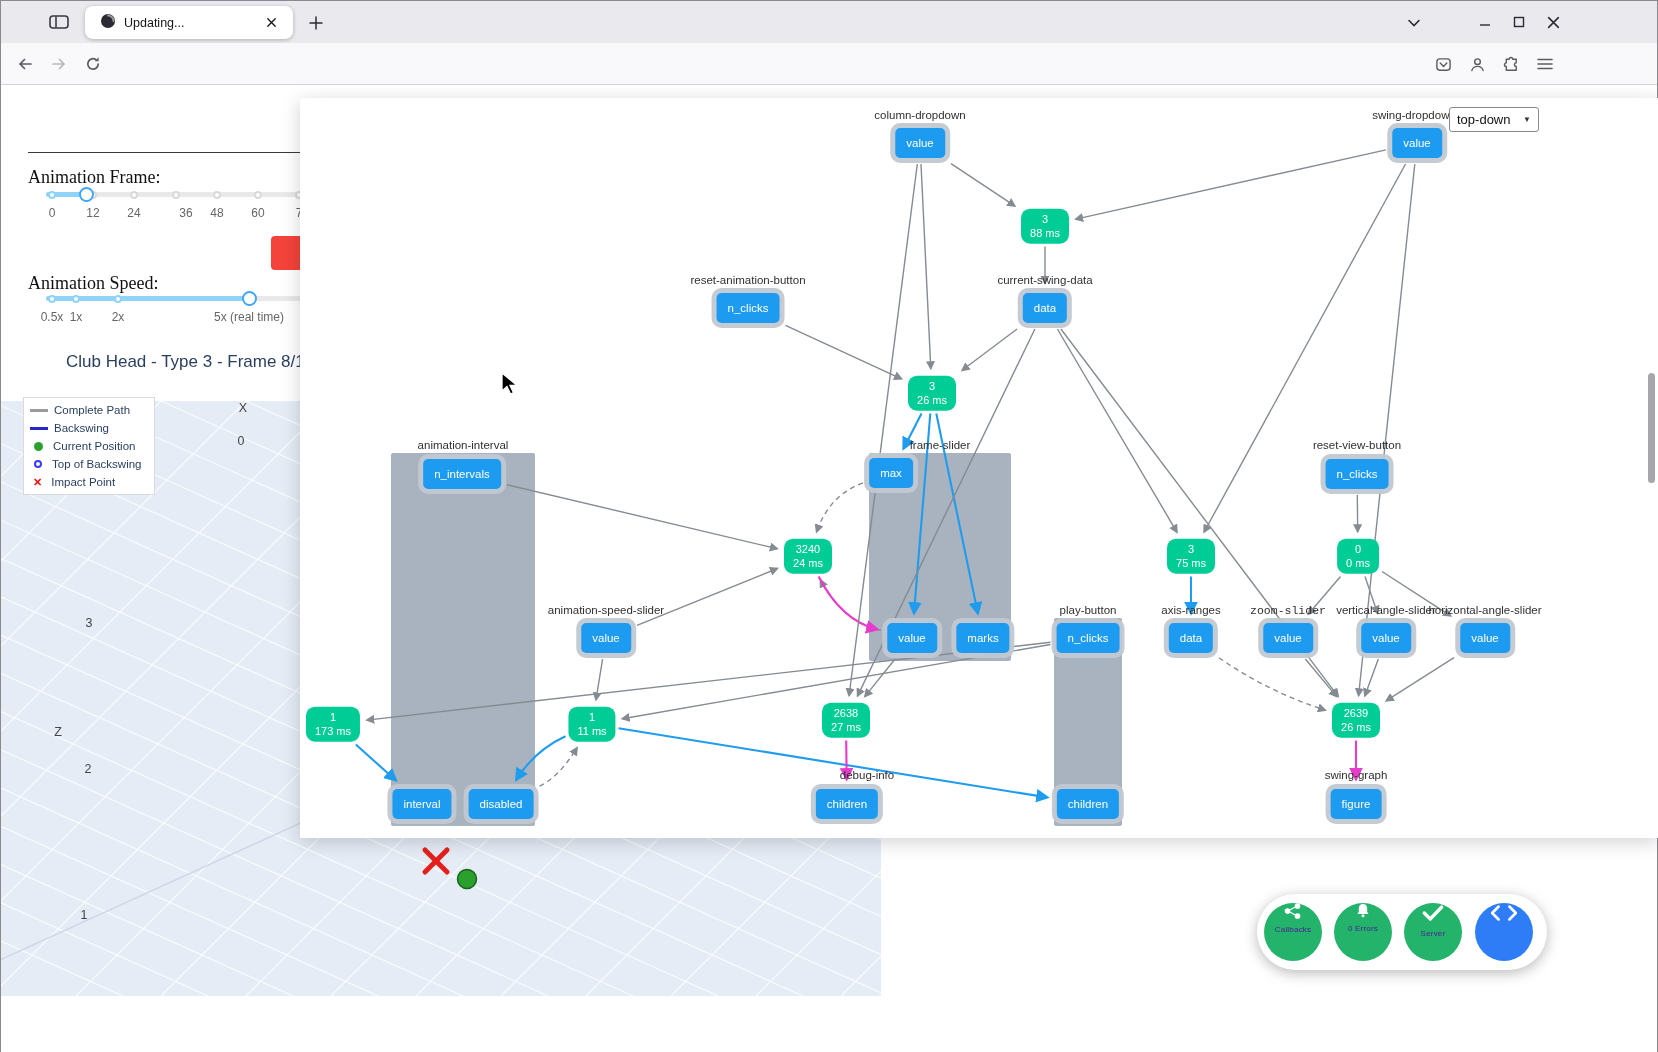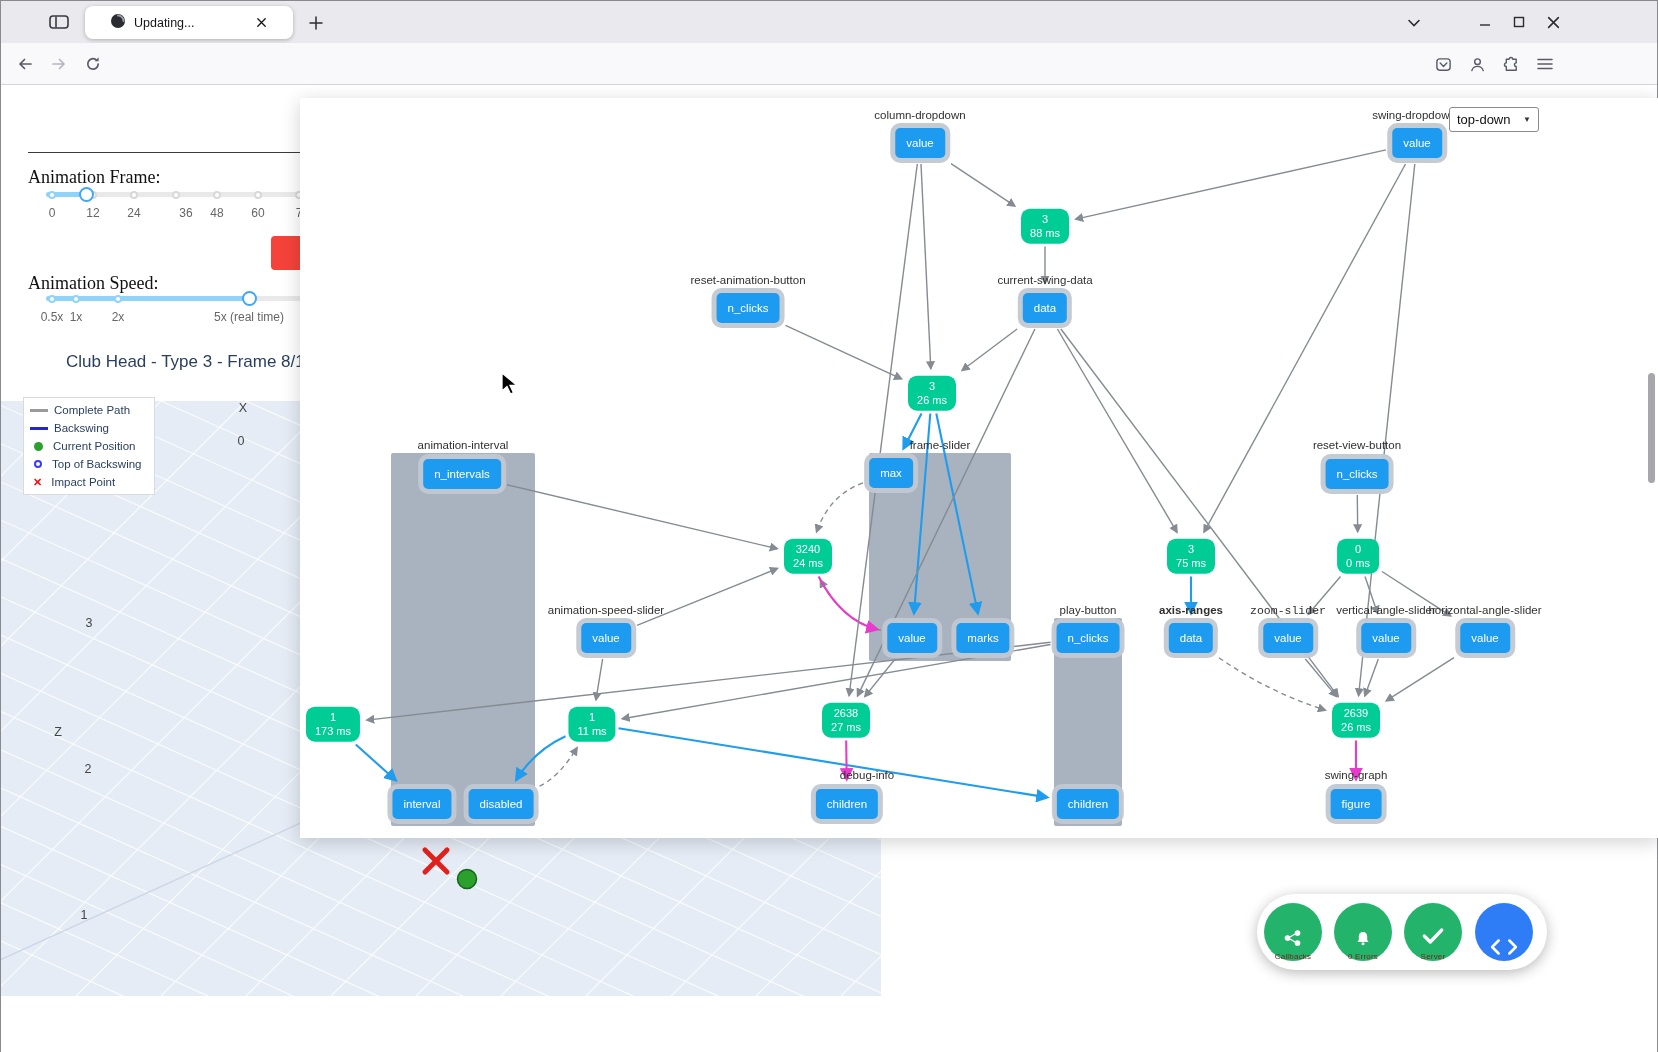--- a/index.html
+++ b/index.html
@@ -3,21 +3,21 @@
 <meta charset="utf-8">
 <style>
   *{margin:0;padding:0;box-sizing:border-box}
   html,body{width:1658px;height:1052px}
   body{position:relative;font-family:"Liberation Sans",sans-serif;background:#fff;overflow:hidden}
   #window{position:absolute;inset:0;border:1px solid #8a8a8e;background:#fff}
 
   
   #tabbar{position:absolute;left:0;top:0;width:100%;height:42px;background:#e9e9ee}
   .ffview{position:absolute;left:46px;top:11px;width:24px;height:20px;display:flex;align-items:center;justify-content:center;border-radius:4px}
-  .tab{position:absolute;left:84px;top:5px;width:208px;height:33px;background:#fff;border-radius:8px;box-shadow:0 1px 4px rgba(0,0,0,.25);display:flex;align-items:center;padding:0 25px;gap:8px}
+  .tab{position:absolute;left:84px;top:5px;width:208px;height:33px;background:#fff;border-radius:8px;box-shadow:0 1px 4px rgba(0,0,0,.25);display:flex;align-items:center;padding:0 15px;gap:8px}
   .tab-title{font-size:12.5px;color:#15141a;flex:1;white-space:nowrap;overflow:hidden}
   .tab-close,.newtab,.tabchev,.winctl{display:flex;align-items:center;justify-content:center;border-radius:4px}
   .newtab{position:absolute;left:302px;top:9px;width:26px;height:26px}
   .tabchev{position:absolute;left:1400px;top:9px;width:26px;height:26px}
   .winctl{position:absolute;top:6px;width:30px;height:30px}
   #win-min{left:1469px}#win-max{left:1503px}#win-close{left:1537px}
 
   
   #navbar{position:absolute;left:0;top:42px;width:100%;height:42px;background:#f9f9fb;border-bottom:1px solid #d4d4da}
   .nav-ic{position:absolute;top:5px;width:32px;height:32px;display:flex;align-items:center;justify-content:center;border-radius:4px}
@@ -57,21 +57,21 @@
   #layout-select{position:absolute;left:1149px;top:9px;width:90px;height:25px;background:#fff;border:1px solid #8a8a8a;border-radius:3px;display:flex;align-items:center;justify-content:space-between;padding:0 7px;font-size:13px;color:#111;z-index:6}
   #layout-select .caret{font-size:8px;color:#333}
   .gc{position:absolute;background:#a8b3bf;border-radius:2px;z-index:1}
   .glabel{position:absolute;transform:translate(-50%,-50%);font-size:11.5px;color:#303030;z-index:4;white-space:nowrap}
   .pnode{position:absolute;transform:translate(-50%,-50%);background:#1d9bf0;color:#fff;font-size:11.5px;padding:9px 11px;border-radius:5px;box-shadow:0 0 0 5px rgba(193,200,209,.95);z-index:3;white-space:nowrap}
   .cbnode{position:absolute;transform:translate(-50%,-50%);background:#00cc96;color:#fff;font-size:11px;line-height:1.3;padding:3px 9px;border-radius:9px;text-align:center;z-index:3;white-space:nowrap}
   #edges{position:absolute;left:0;top:0;z-index:2}
 
   
   #devtools{position:absolute;left:1256px;top:809px;width:290px;height:76px;background:#fff;border-radius:38px;box-shadow:0 3px 14px rgba(0,0,0,.28);z-index:45}
-  .dtbtn{position:absolute;top:9px;width:58px;height:58px;border-radius:50%;display:flex;flex-direction:column;align-items:center;justify-content:flex-end;color:#7f1d1d;gap:2px}
+  .dtbtn{position:absolute;top:9px;width:58px;height:58px;border-radius:50%;display:flex;flex-direction:column;align-items:center;justify-content:flex-start;color:#4c1d95;gap:2px}
   .dtbtn.green{background:#24b36b}
   .dtbtn.blue{background:#2e7df7}
   .dtlabel{font-size:8px;letter-spacing:.2px}
 
   #cursor{position:absolute;left:500px;top:287px;z-index:100}
   #scroll-thumb{position:absolute;right:2px;top:288px;width:7px;height:110px;background:#a6a6ac;border-radius:4px;z-index:60}
 </style>
 </head>
 <body>
 
@@ -308,21 +308,21 @@
           <div class="gc" style="left: 569px; top: 355px; width: 142px; height: 208px;"></div>
           <div class="glabel" style="left: 640px; top: 347px;">frame-slider</div>
           <div class="gc" style="left: 754px; top: 520px; width: 68px; height: 208px;"></div>
           <div class="glabel" style="left: 788px; top: 512px;">play-button</div>
           <div class="glabel" style="left: 620px; top: 17px;">column-dropdown</div>
           <div class="glabel" style="left: 1114px; top: 17px;">swing-dropdown</div>
           <div class="glabel" style="left: 448px; top: 182px;">reset-animation-button</div>
           <div class="glabel" style="left: 745px; top: 182px;">current-swing-data</div>
           <div class="glabel" style="left: 1057px; top: 347px;">reset-view-button</div>
           <div class="glabel" style="left: 306px; top: 512px;">animation-speed-slider</div>
-          <div class="glabel" style="left: 891px; top: 512px; font-weight: bold;">axis-ranges</div>
+          <div class="glabel" style="left: 891px; top: 512px;">axis-ranges</div>
           <div class="glabel" style="left: 988px; top: 512px; font-family: Liberation Mono, monospace;">zoom-slider</div>
           <div class="glabel" style="left: 1086px; top: 512px;">vertical-angle-slider</div>
           <div class="glabel" style="left: 1185px; top: 512px;">horizontal-angle-slider</div>
           <div class="glabel" style="left: 567px; top: 677px;">debug-info</div>
           <div class="glabel" style="left: 1056px; top: 677px;">swing-graph</div>
           <div class="pnode" style="left: 620px; top: 45px;">value</div>
           <div class="pnode" style="left: 1117px; top: 45px;">value</div>
           <div class="pnode" style="left: 448px; top: 210px;">n_clicks</div>
           <div class="pnode" style="left: 745px; top: 210px;">data</div>
           <div class="pnode" style="left: 1057px; top: 376px;">n_clicks</div>

